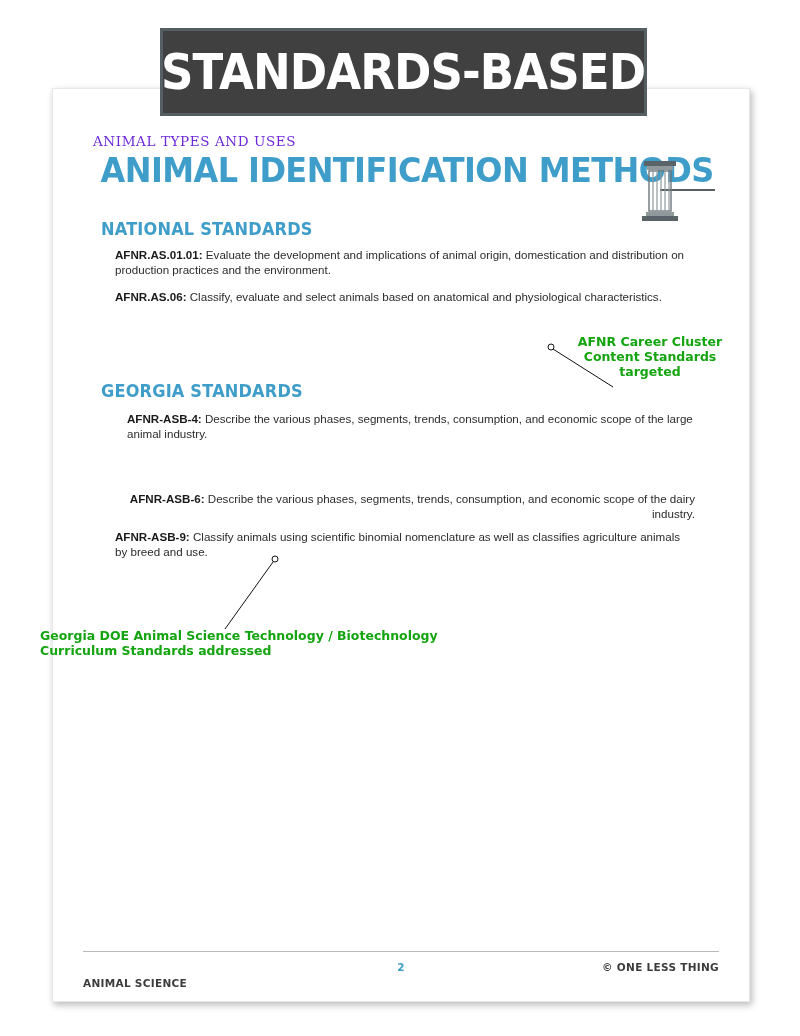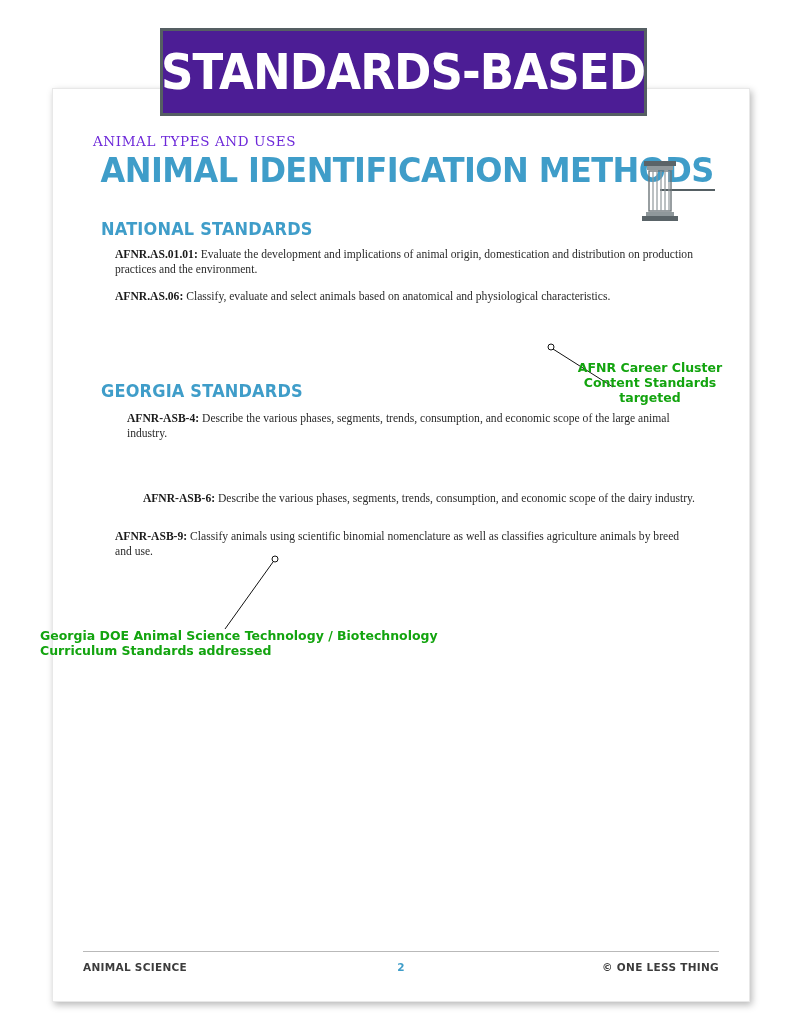--- a/index.html
+++ b/index.html
@@ -27,21 +27,21 @@
     border: 1px solid #e8e8e8;
   }
 
   
   #banner {
     position: absolute;
     left: 160px;
     top: 28px;
     width: 487px;
     height: 88px;
-    background: #4c1d95;
+    background: #404040;
     border: 3px solid #555f63;
     box-sizing: border-box;
     display: flex;
     align-items: center;
     justify-content: center;
     z-index: 5;
   }
   #banner .banner-text {
     color: #ffffff;
     font-family: "DejaVu Sans", sans-serif;
@@ -104,37 +104,37 @@
     transform-origin: left center;
   }
   #head-national { left: 48px; top: 130px; }
   #head-georgia  { left: 48px; top: 292px; }
 
   
   .std {
     position: absolute;
     left: 62px;
     width: 580px;
-    font-family: Liberation Serif, serif;
+    font-family: Liberation Sans, sans-serif;
     font-size: 11.6px;
     line-height: 15px;
     color: #2b2b2b;
   }
   .std b { font-weight: bold; color: #1a1a1a; }
 
   
   .annot {
     position: absolute;
     color: #13a40f;
     font-family: "DejaVu Sans", sans-serif;
     font-weight: bold;
     font-size: 12.5px;
     line-height: 15px;
   }
-  #annot-afnr { left: 560px; top: 360px; width: 180px; text-align: center; }
+  #annot-afnr { left: 560px; top: 334px; width: 180px; text-align: center; }
   #annot-georgia { left: 40px; top: 628px; width: 420px; text-align: left; }
 
   .leader { position: absolute; overflow: visible; }
 
   
   .footer-line {
     position: absolute;
     left: 30px;
     top: 862px;
     width: 636px;
@@ -143,21 +143,21 @@
   }
   .footer-text {
     position: absolute;
     top: 872px;
     font-family: "DejaVu Sans", sans-serif;
     font-weight: bold;
     font-size: 10.5px;
     color: #3c3c3c;
     letter-spacing: 0.3px;
   }
-  #footer-left { left: 30px; }
+  #footer-left { left: 30px; margin-top: 16px; }
   #footer-center {
     left: 0; width: 696px; text-align: center;
     color: #3f9dc9; font-weight: bold;
   }
   #footer-right { right: 30px; }
 </style>
 </head>
 <body>
 
 <div id="page-sheet">

